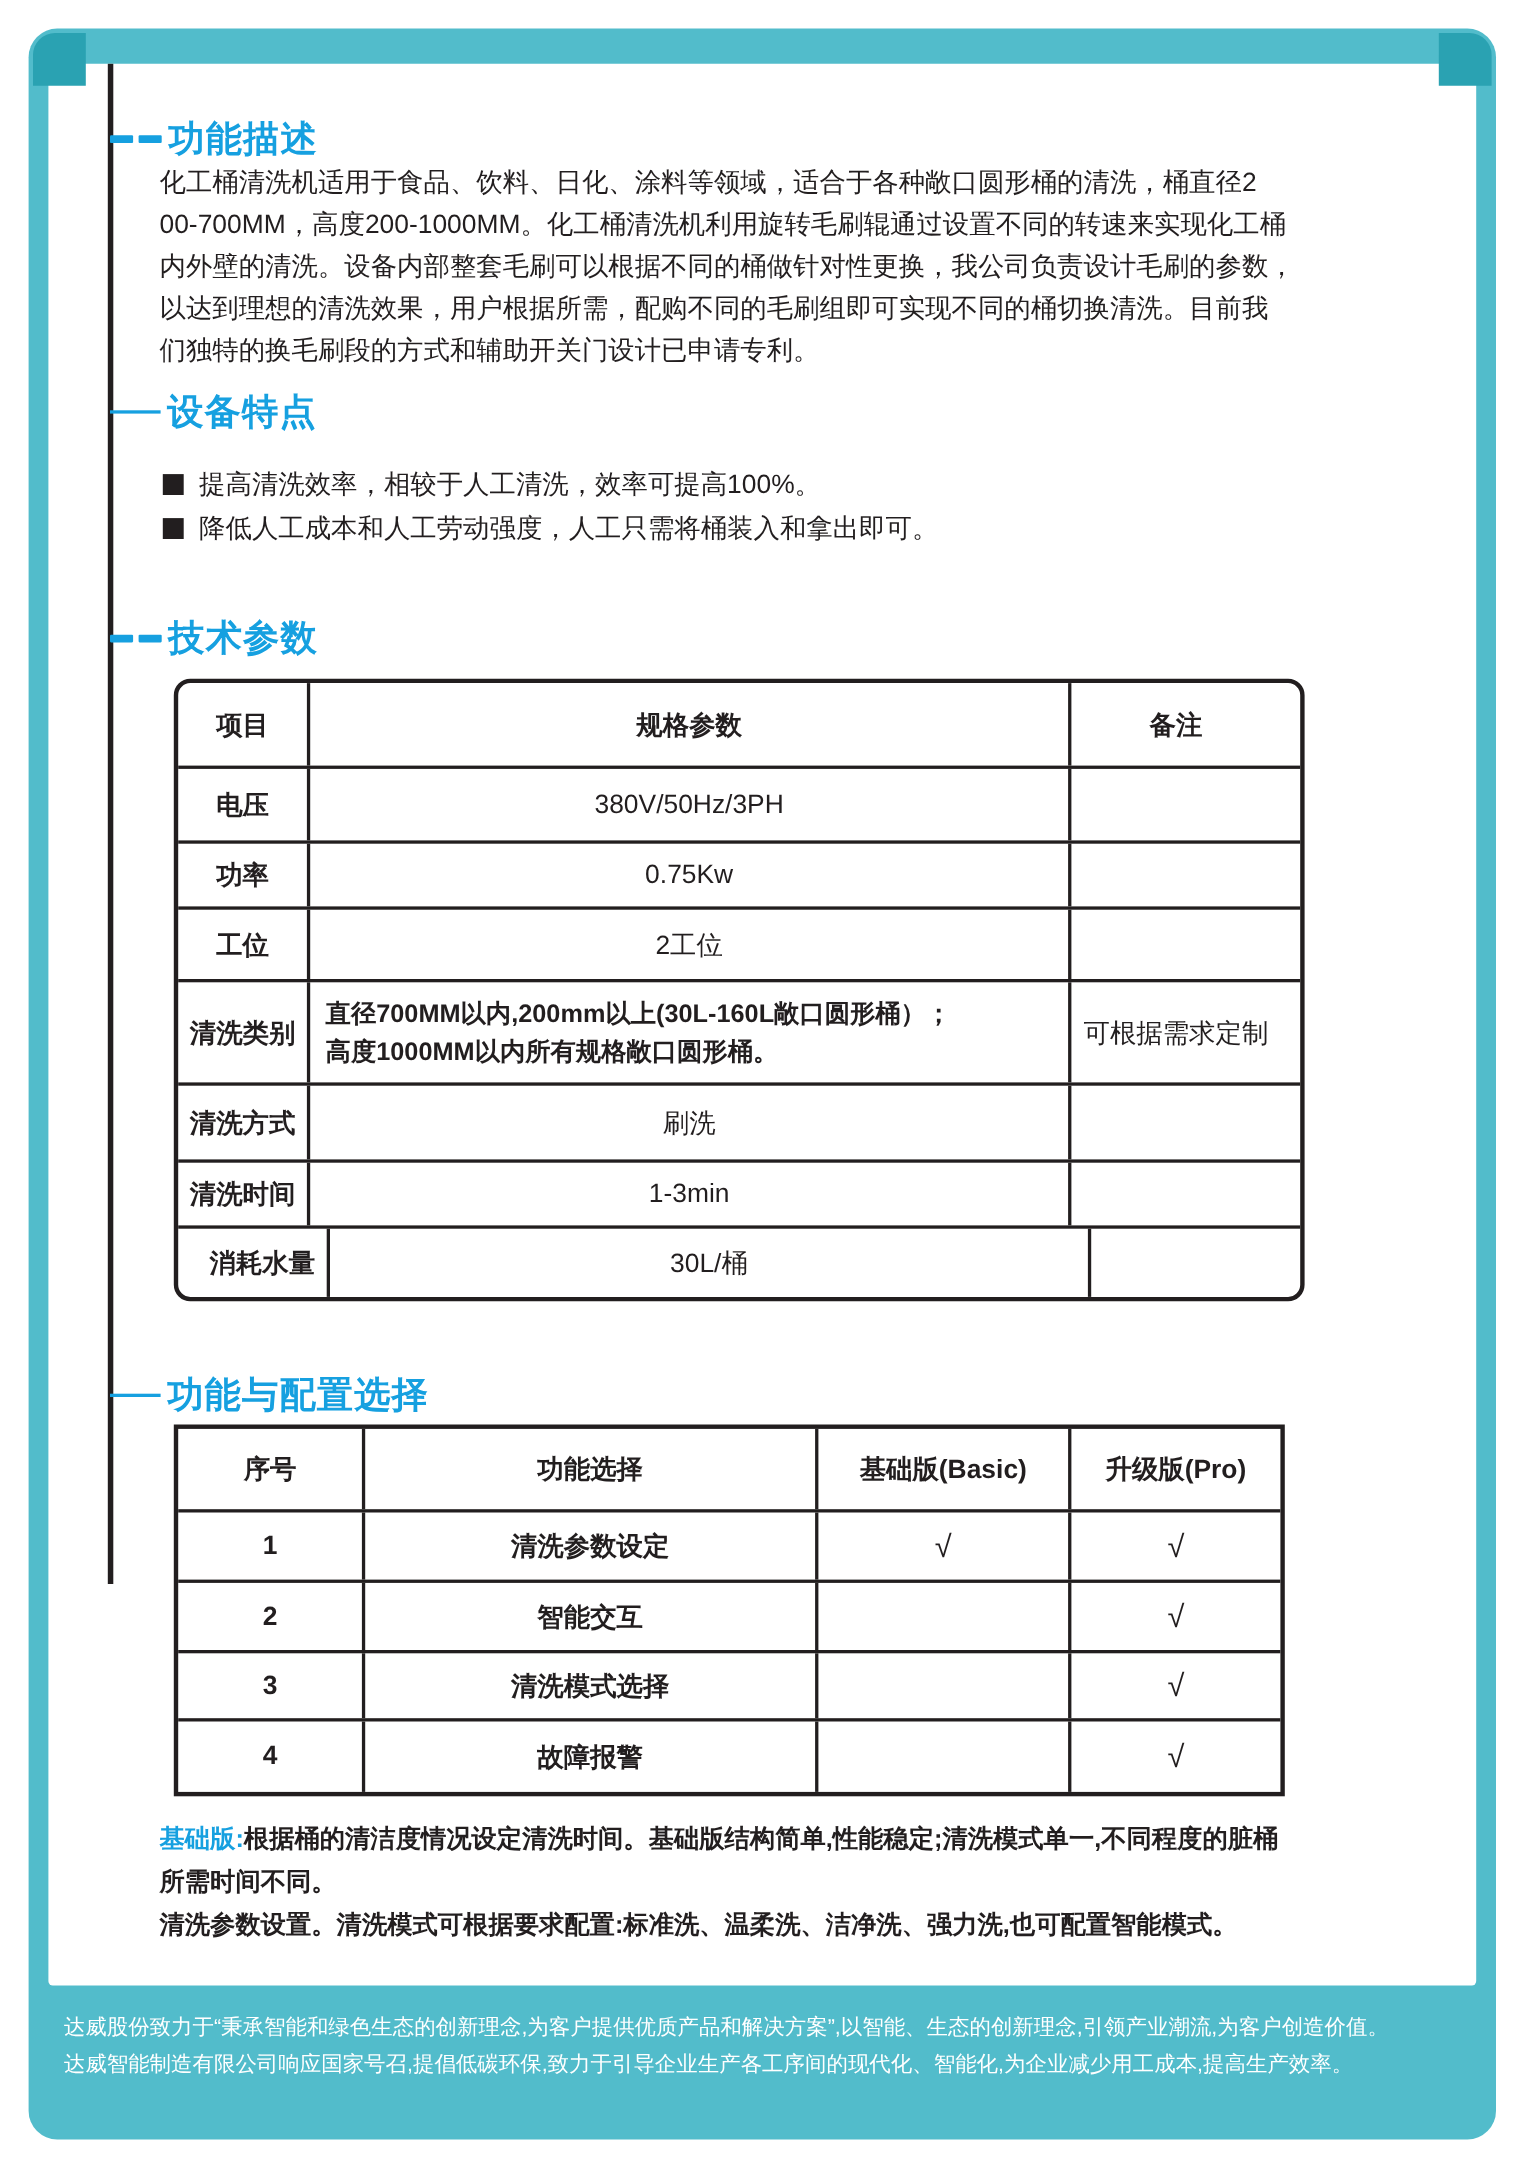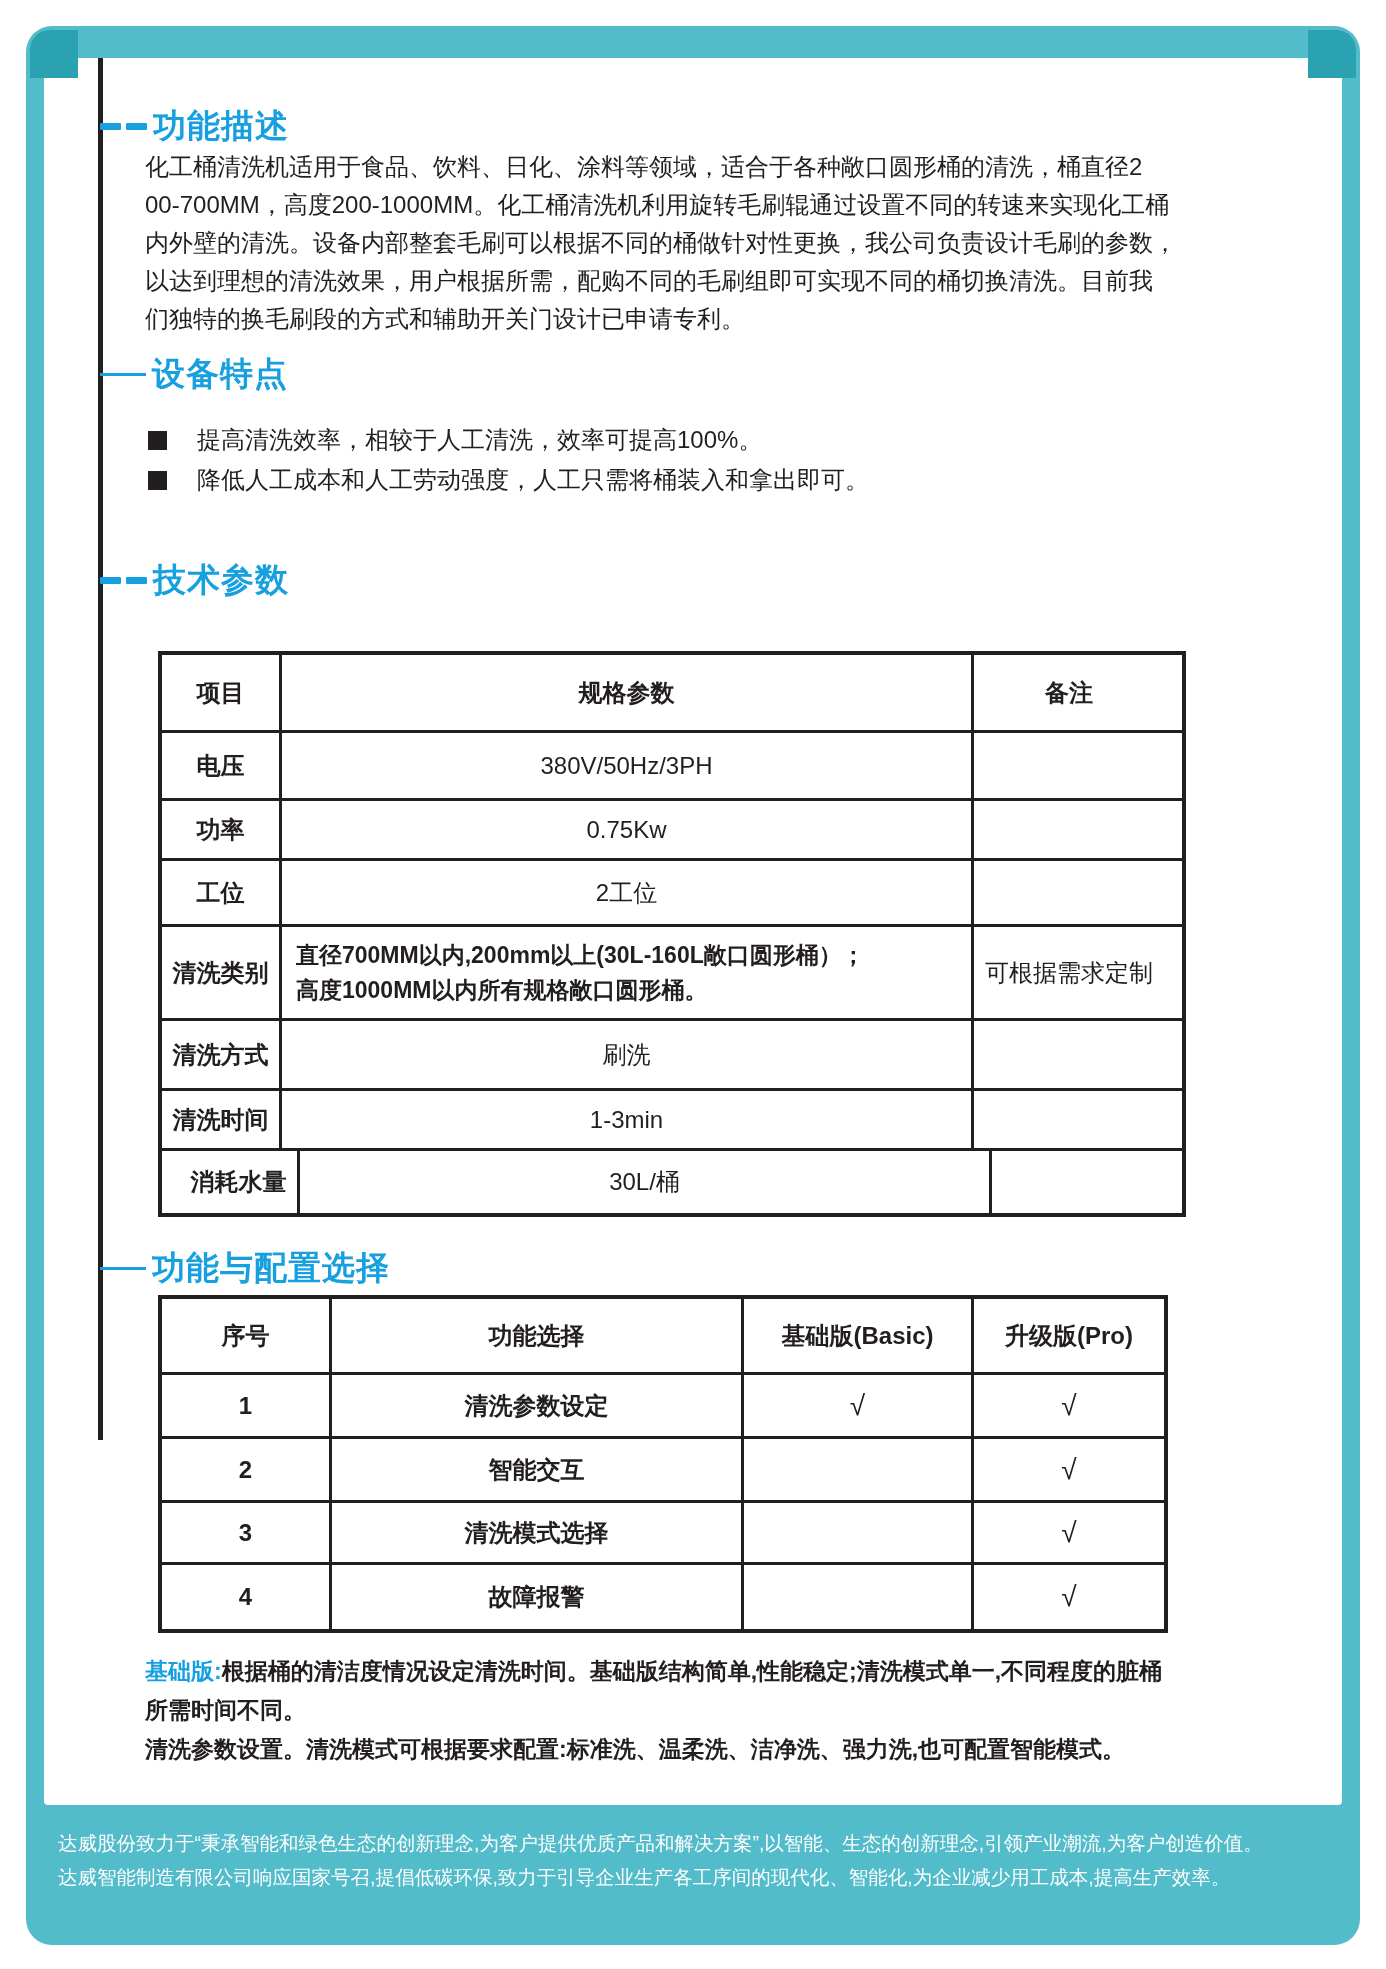--- a/index.html
+++ b/index.html
@@ -27,21 +27,21 @@
   .heading{position:absolute;left:100px;display:flex;align-items:center;}
   .heading .title{color:var(--blue);font-weight:bold;font-size:33px;letter-spacing:1px;white-space:nowrap;}
   .decor-dashes{display:flex;gap:5px;margin-right:6px;}
   .decor-dashes i{display:block;width:21px;height:7px;background:var(--blue);border-radius:1px;}
   .decor-line{display:block;width:46px;height:3px;background:var(--blue);margin-right:6px;}
 
   .para{position:absolute;left:145px;top:148px;font-size:24px;line-height:38px;white-space:nowrap;}
   .para .pline{height:38px;}
 
   .features{position:absolute;left:148px;top:420px;}
-  .feature{display:flex;align-items:center;height:40px;font-size:24px;white-space:nowrap;gap:16px;}
+  .feature{display:flex;align-items:center;height:40px;font-size:24px;white-space:nowrap;}
   .bullet-sq{display:inline-block;width:19px;height:19px;background:var(--ink);margin-right:14px;flex:0 0 auto;}
 
   .tbl{position:absolute;left:158px;border:4px solid var(--ink);background:#fff;}
   .trow{display:grid;border-bottom:3px solid var(--ink);}
   .trow:last-child{border-bottom:none;}
   .t1 .trow{grid-template-columns:120px 692px 190px;}
   .t2 .trow{grid-template-columns:170px 412px 230px 190px;}
   .cell{display:flex;align-items:center;justify-content:center;font-size:24px;
     border-right:3px solid var(--ink);text-align:center;}
   .cell:last-child{border-right:none;}
@@ -96,21 +96,21 @@
     </div>
   </div>
 
 <div class="heading" style="top:558px;">
   <span class="decor-dashes">
       <i></i>
       <i></i>
     </span>
   <span class="title">技术参数</span>
 </div>
-<div class="tbl t1" id="t1" style="top:651px;">
+<div class="tbl t1" id="t1" style="top:617px;border-radius:15px;">
     <div class="trow" style="height: 78px;">
       <div class="cell bold">项目</div>
       <div class="cell bold">规格参数</div>
       <div class="cell bold">备注</div>
     </div>
     <div class="trow" style="height: 68px;">
       <div class="cell bold">电压</div>
       <div class="cell">380V/50Hz/3PH</div>
       <div class="cell"></div>
     </div>

